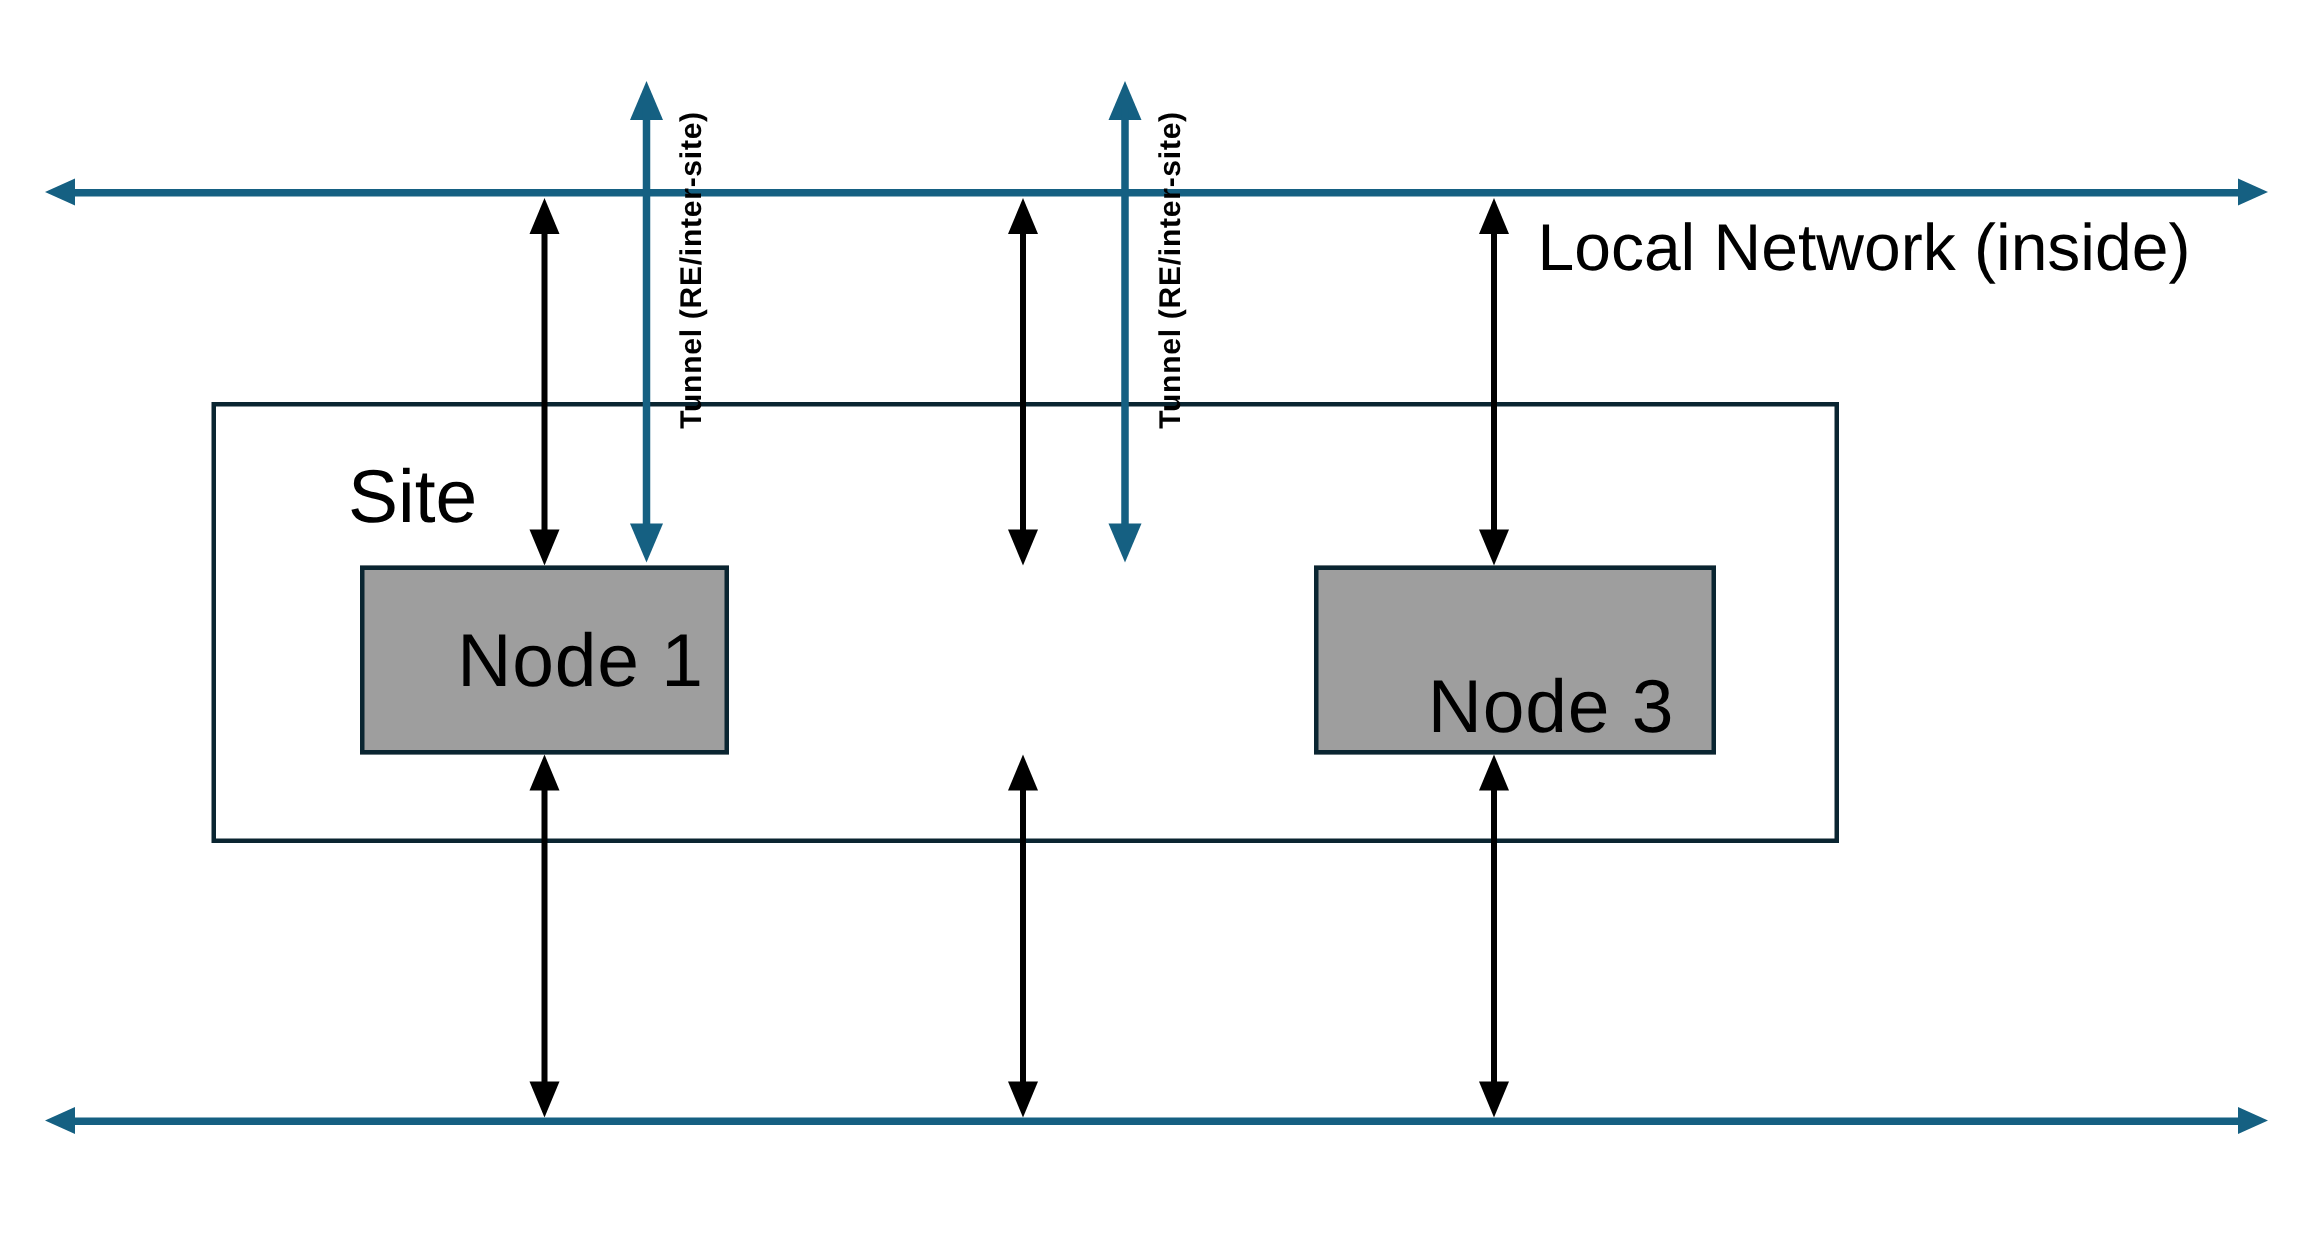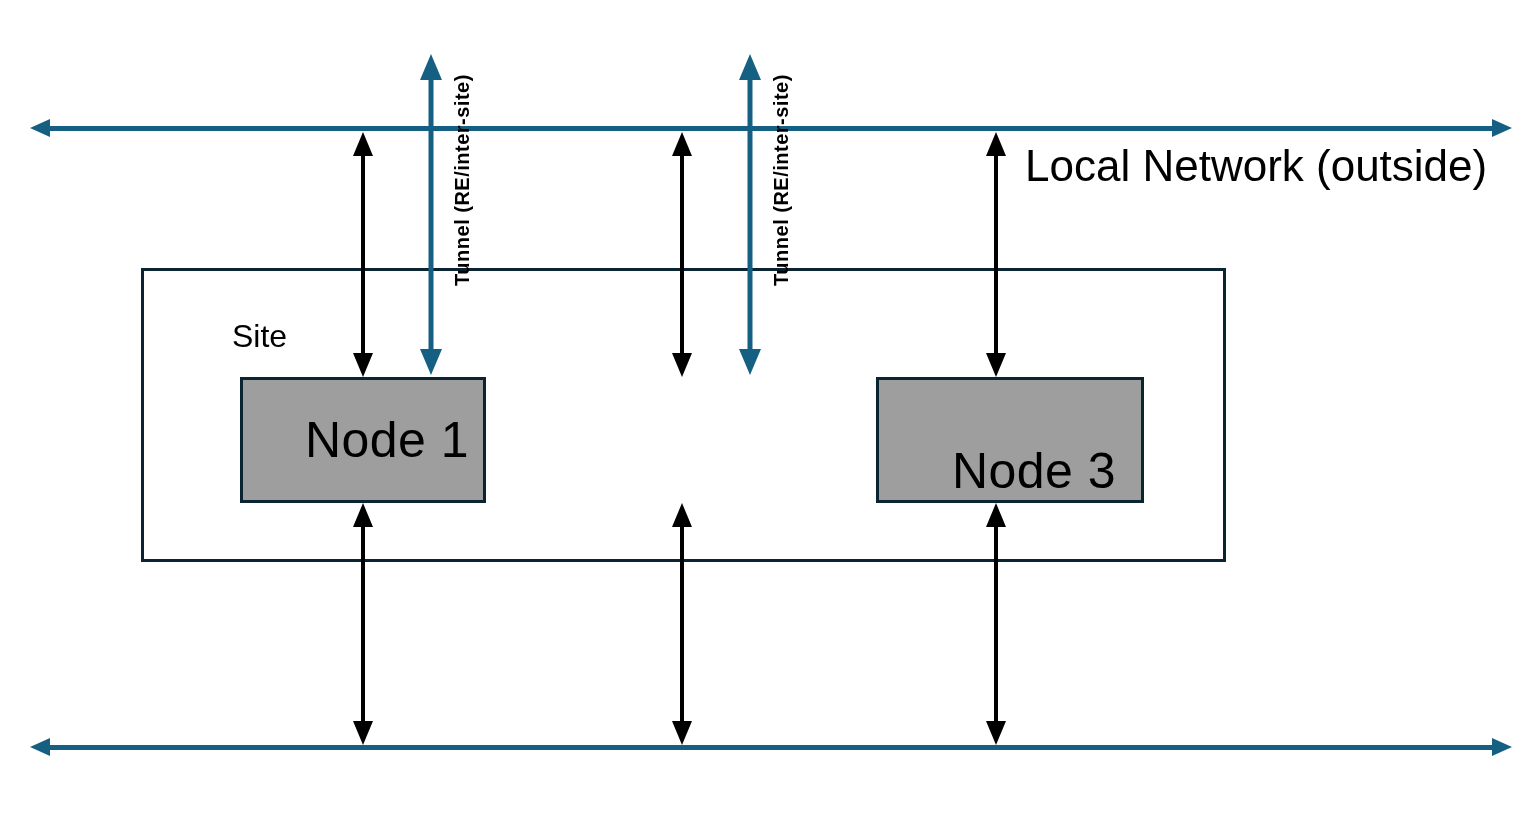--- a/index.html
+++ b/index.html
@@ -35,33 +35,33 @@
   .dblarrow.teal .head.up{border-bottom:26px solid var(--teal);}
   .dblarrow.teal .head.down{border-top:26px solid var(--teal);}
 
   
   .site-box{position:absolute;left:141px;top:268px;width:1085px;height:294px;border:3px solid var(--dark);box-sizing:border-box;background:transparent;}
   .node{position:absolute;top:377px;height:126px;background:var(--node-fill);border:3px solid var(--dark);box-sizing:border-box;display:flex;align-items:center;justify-content:center;}
   .node .lbl{font-size:50px;color:var(--ink);letter-spacing:0.5px;margin-left:48px;}
 
   
   .net-label{position:absolute;font-size:44px;color:var(--ink);line-height:1;white-space:nowrap;}
-  .site-label{position:absolute;left:232px;top:320px;font-size:32px;color:var(--ink);line-height:1;}
+  .site-label{position:absolute;left:232px;top:306px;font-size:50px;color:var(--ink);line-height:1;}
   .vlabel{position:absolute;width:0;height:0;}
   .vlabel span{position:absolute;transform:translate(-50%,-50%) rotate(-90deg);white-space:nowrap;font-size:20px;font-weight:bold;color:var(--ink);letter-spacing:0.5px;}
 </style>
 </head>
 <body>
 
 <div id="stage">
 
   <div class="hline" style="left:48px;top:126px;width:1446px;"></div>
   <div class="hhead left" style="left:30px;top:119px;"></div>
   <div class="hhead right" style="left:1492px;top:119px;"></div>
-  <div class="net-label" style="left:1025px;top:144px;">Local Network (outside)</div>
+  <div class="net-label" style="left:1025px;top:144px;">Local Network (inside)</div>
 
   <div class="hline" style="left:48px;top:745px;width:1446px;"></div>
   <div class="hhead left" style="left:30px;top:738px;"></div>
   <div class="hhead right" style="left:1492px;top:738px;"></div>
 
   <div class="site-box"></div>
   <div class="site-label">Site</div>
 
   <div class="node" style="left:240px;width:246px;">
     <span class="lbl">Node 1</span>

